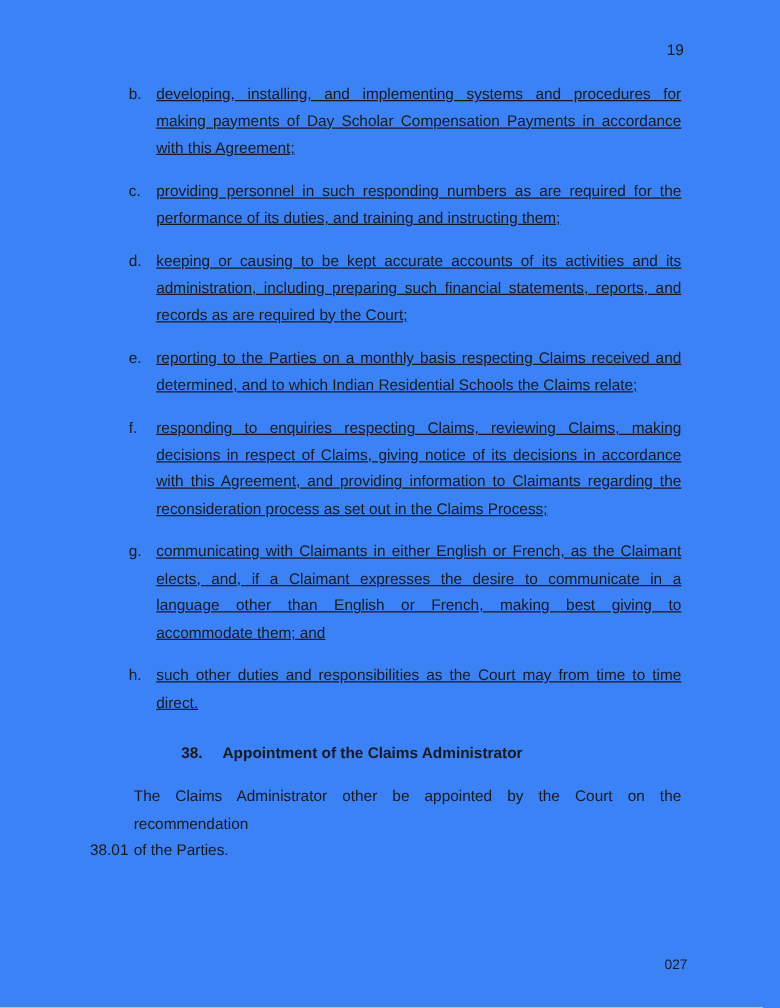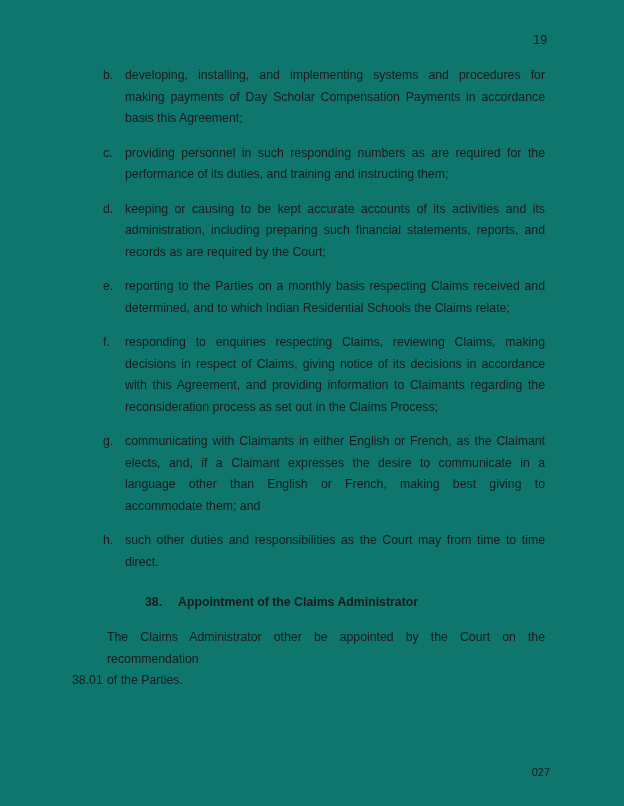--- a/index.html
+++ b/index.html
@@ -1,20 +1,20 @@
 <!DOCTYPE html>
 <html><head>
 <meta charset="utf-8">
 <style>
   html, body { margin: 0; padding: 0; background: #ffffff; }
   .page {
     position: relative;
     width: 624px;
     height: 806px;
-    background: #0f766e;
+    background: #3b82f6;
     font-family: "Liberation Sans", "DejaVu Sans", sans-serif;
     font-size: 12.3px;
     color: #1a1a1a;
     overflow: hidden;
   }
   .page-number {
     position: absolute;
     top: 33px;
     right: 77px;
     line-height: 14px;
@@ -31,20 +31,21 @@
     width: 442px;
   }
   .marker {
     width: 22px;
     flex: none;
     line-height: 21.5px;
   }
   .text {
     width: 420px;
     flex: none;
+    text-decoration: underline;
   }
   .jline {
     line-height: 21.5px;
     text-align: justify;
     text-align-last: justify;
   }
   .jline.last {
     text-align: justify;
     text-align-last: left;
   }
@@ -86,21 +87,21 @@
 
   <div class="page-number">19</div>
 
   <div class="content">
 
     <div class="item">
       <span class="marker">b.</span>
       <div class="text">
         <div class="jline">developing, installing, and implementing systems and procedures for</div>
         <div class="jline">making payments of Day Scholar Compensation Payments in accordance</div>
-        <div class="jline last">basis this Agreement;</div>
+        <div class="jline last">with this Agreement;</div>
       </div>
     </div>
 
     <div class="item">
       <span class="marker">c.</span>
       <div class="text">
         <div class="jline">providing personnel in such responding numbers as are required for the</div>
         <div class="jline last">performance of its duties, and training and instructing them;</div>
       </div>
     </div>

